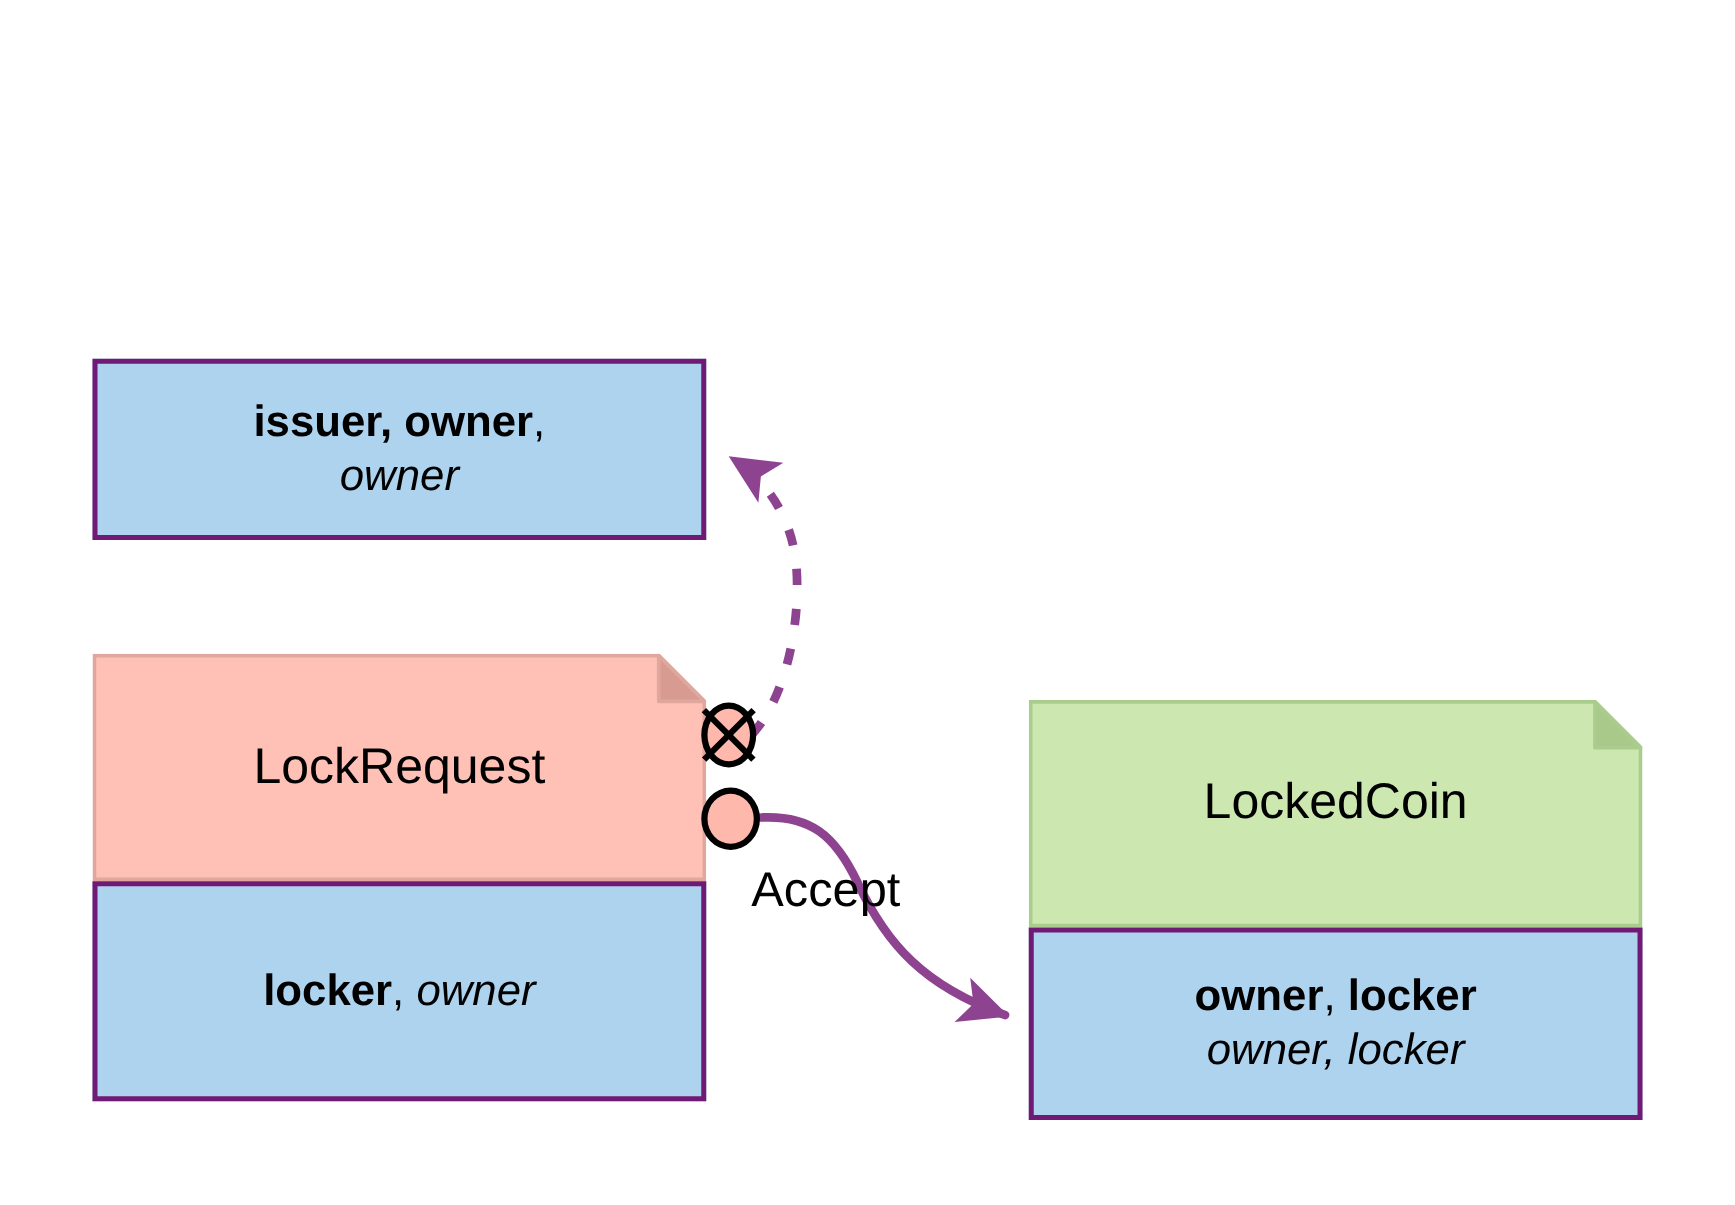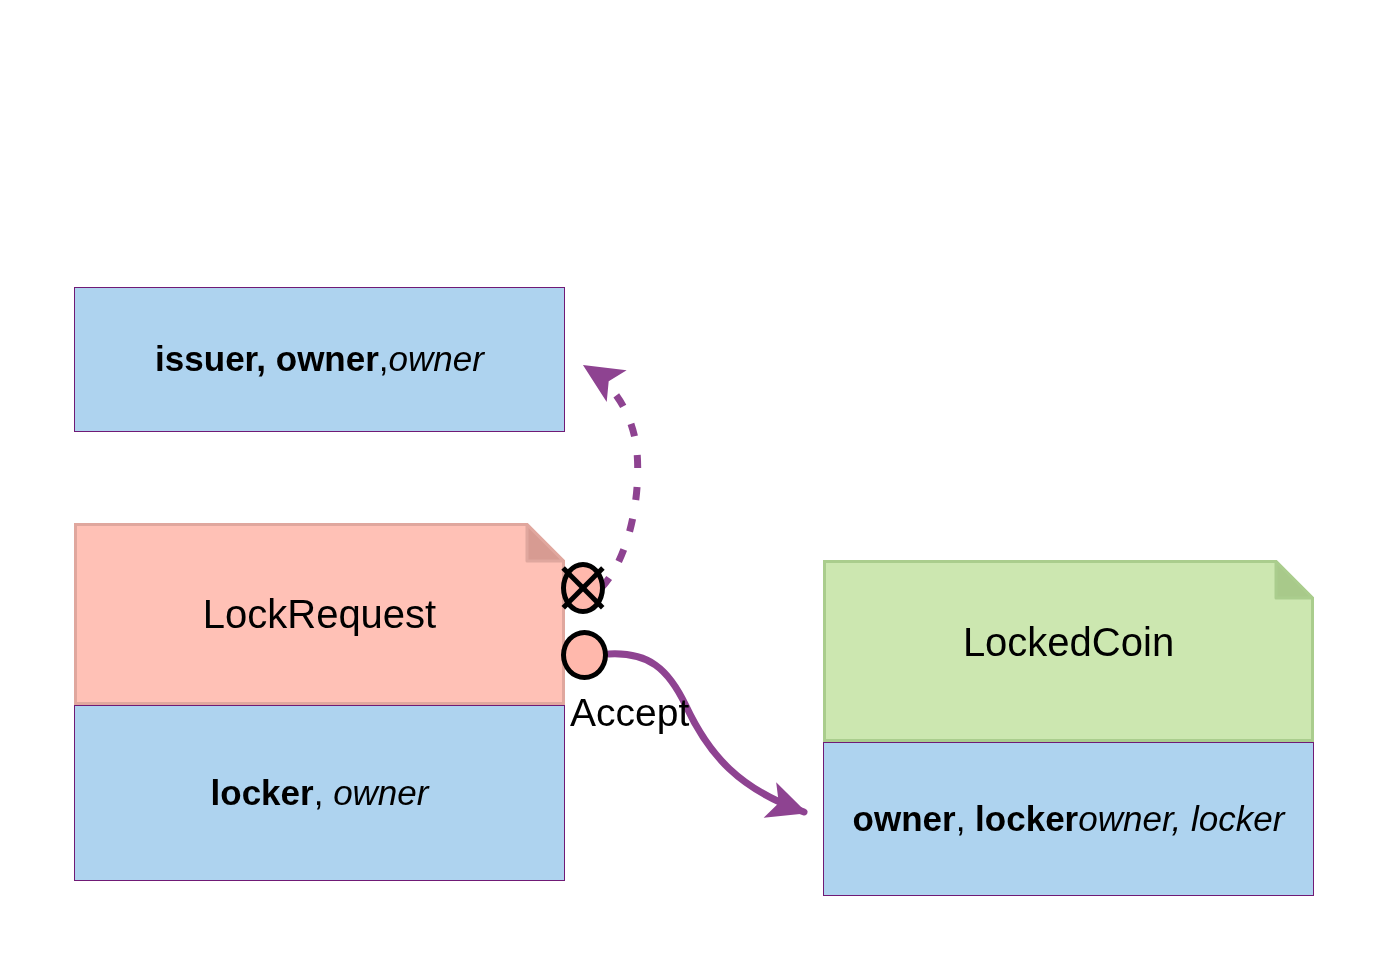--- a/index.html
+++ b/index.html
@@ -47,24 +47,24 @@
     font-weight: 400;
     pointer-events: none;
   }
 
   
   .note-attrs {
     position: absolute;
     left: 0;
     width: 100%;
     box-sizing: border-box;
-    border: 1px solid #701a75;
+    border: 4px solid #701a75;
     background: #aed3ef;
     display: flex;
-    flex-direction: row;
+    flex-direction: column;
     align-items: center;
     justify-content: center;
   }
   .attr-line {
     text-align: center;
     font-size: 35px;
     line-height: 1.22;
     color: #000000;
     white-space: nowrap;
   }
@@ -179,15 +179,15 @@
     <path id="transfer-path" d="M601,588 C628,560 641,500 637,452 C633,410 610,382 586,367" fill="none" stroke="#8e4391" stroke-width="7" stroke-dasharray="13 19" stroke-linecap="butt" marker-end="url(#arrow-purple)"></path>
 
     <path id="accept-path" d="M609,654 C648,652 668,668 686,706 C709,755 739,789 804,812" fill="none" stroke="#8e4391" stroke-width="7" stroke-linecap="round" marker-end="url(#arrow-purple)"></path>
   </svg>
 
   <div class="port port-x" style="left:561px; top:562px; width:44px; height:52px;"></div>
 
   <div class="port" style="left:561px; top:630px; width:47px; height:50px;"></div>
 
 
-  <div class="edge-label" style="left:570px; top:693px;">Accept</div>
+  <div class="edge-label" style="left:601px; top:693px;">Accept</div>
 
 </div>
 
 </body></html>

